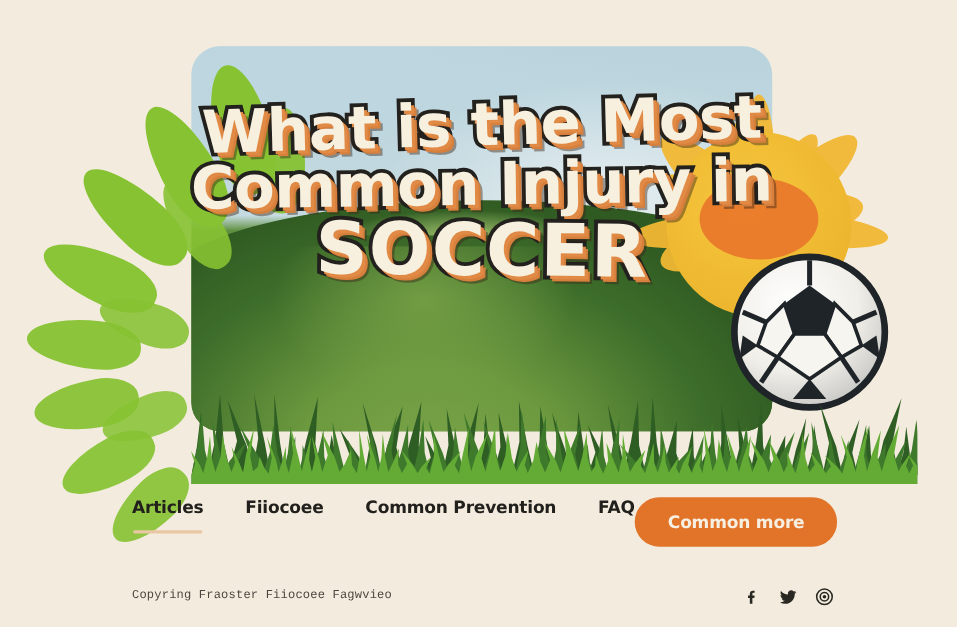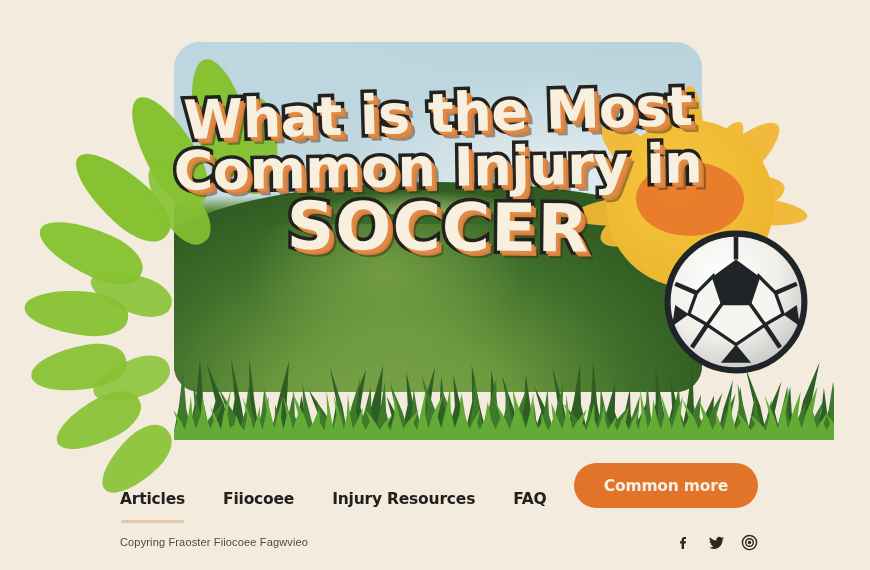--- a/index.html
+++ b/index.html
@@ -145,21 +145,21 @@
   .hl-2 { font-size: 54px; transform: rotate(-0.8deg); margin-top: 2px; }
   .hl-3 { font-size: 66px; transform: rotate(0.6deg); margin-top: 2px; letter-spacing: 1px; }
 
   
   .navbar {
     position: absolute;
     left: 0; top: 452px;
     width: 870px;
     height: 56px;
     display: flex;
-    align-items: flex-end;
+    align-items: flex-start;
     padding: 0 112px 0 120px;
   }
   .nav-links {
     display: flex;
     align-items: center;
     gap: 38px;
     flex: 1;
   }
   .nav-link {
     position: relative;
@@ -202,21 +202,21 @@
     position: absolute;
     left: 0; top: 520px;
     width: 870px;
     height: 44px;
     display: flex;
     align-items: center;
     padding: 0 112px 0 120px;
   }
   .footer-text {
     flex: 1;
-    font-family: Liberation Sans, sans-serif;
+    font-family: Liberation Mono, monospace;
     font-size: 11px;
     color: #3a352e;
     letter-spacing: .15px;
     opacity: .9;
   }
   .social {
     display: flex;
     align-items: center;
     gap: 16px;
   }
@@ -313,21 +313,21 @@
     <div class="hl-line hl-1">What is the Most</div>
     <div class="hl-line hl-2">Common Injury in</div>
     <div class="hl-line hl-3">SOCCER</div>
   </div>
 </div>
 
 <nav class="navbar">
   <div class="nav-links">
     <a class="nav-link active" href="#">Articles</a>
     <a class="nav-link" href="#">Fiiocoee</a>
-    <a class="nav-link" href="#">Injury Resources</a>
+    <a class="nav-link" href="#">Common Prevention</a>
     <a class="nav-link" href="#">FAQ</a>
   </div>
   <button class="cta">Common more</button>
 </nav>
 
 <footer class="footer">
   <div class="footer-text">Copyring Fraoster Fiiocoee Fagwvieo</div>
   <div class="social">
     <svg class="social-icon" viewBox="0 0 24 24">
       <path d="M15.6 4.2h-2.4c-2.3 0-3.8 1.5-3.8 3.9v2.3H7.1v3.1h2.3V21h3.3v-7.5h2.5l.4-3.1h-2.9V8.4c0-.9.3-1.5 1.5-1.5h1.4V4.2z"></path>

